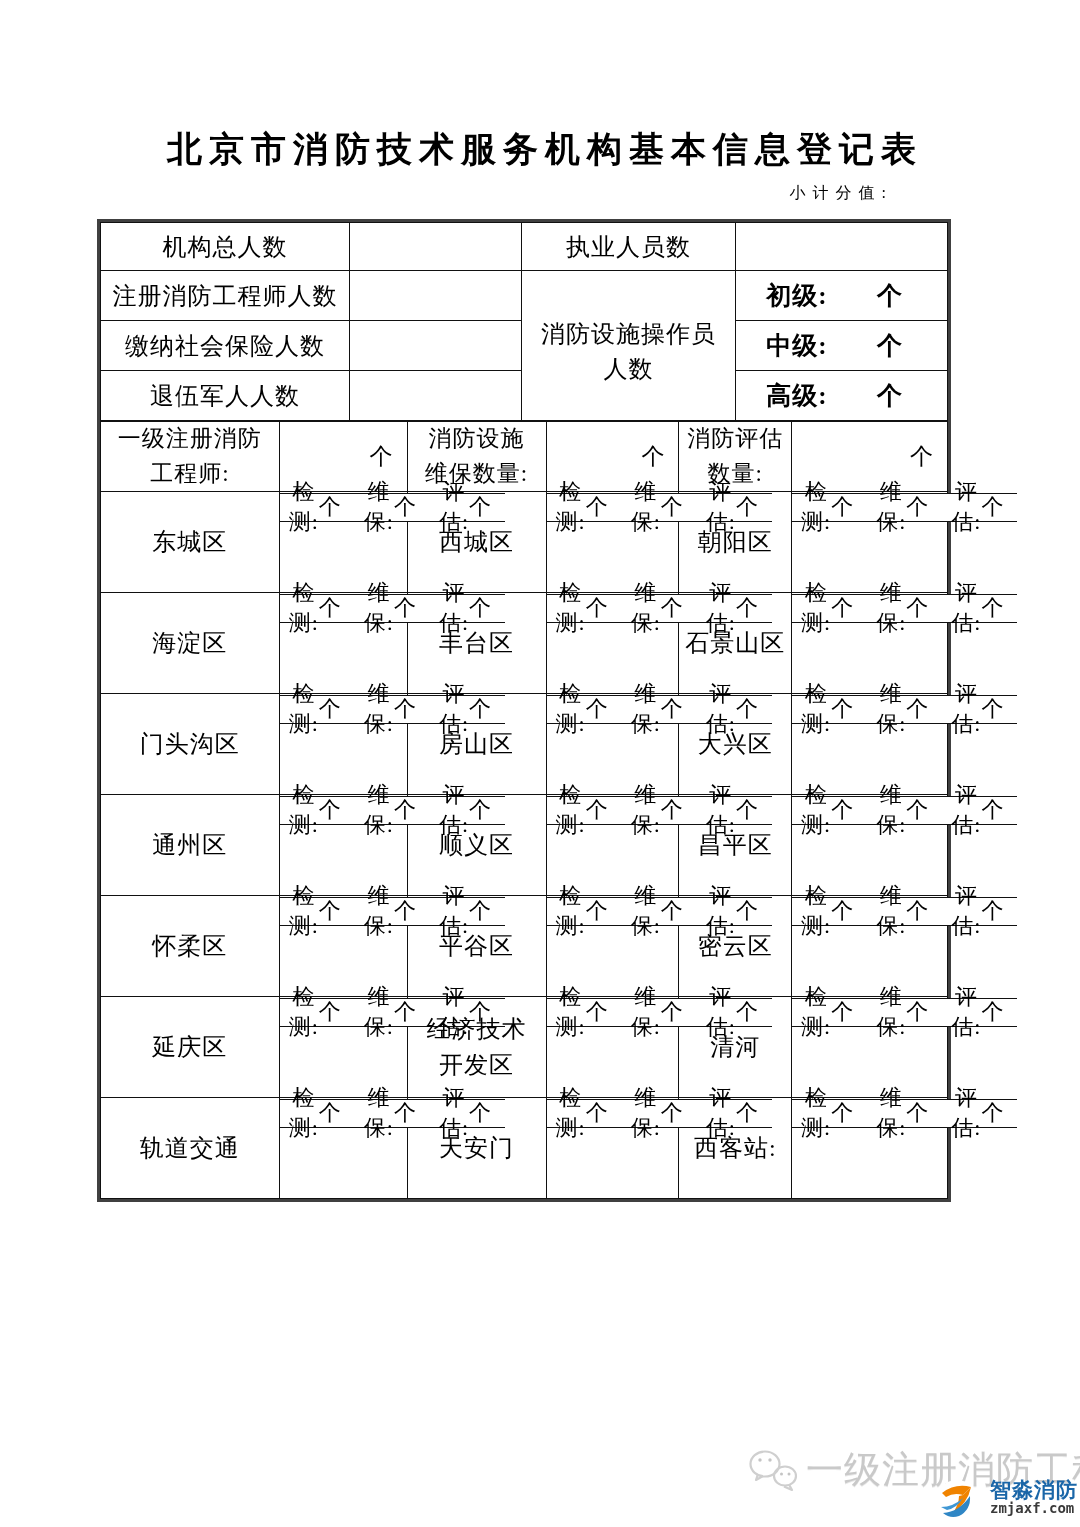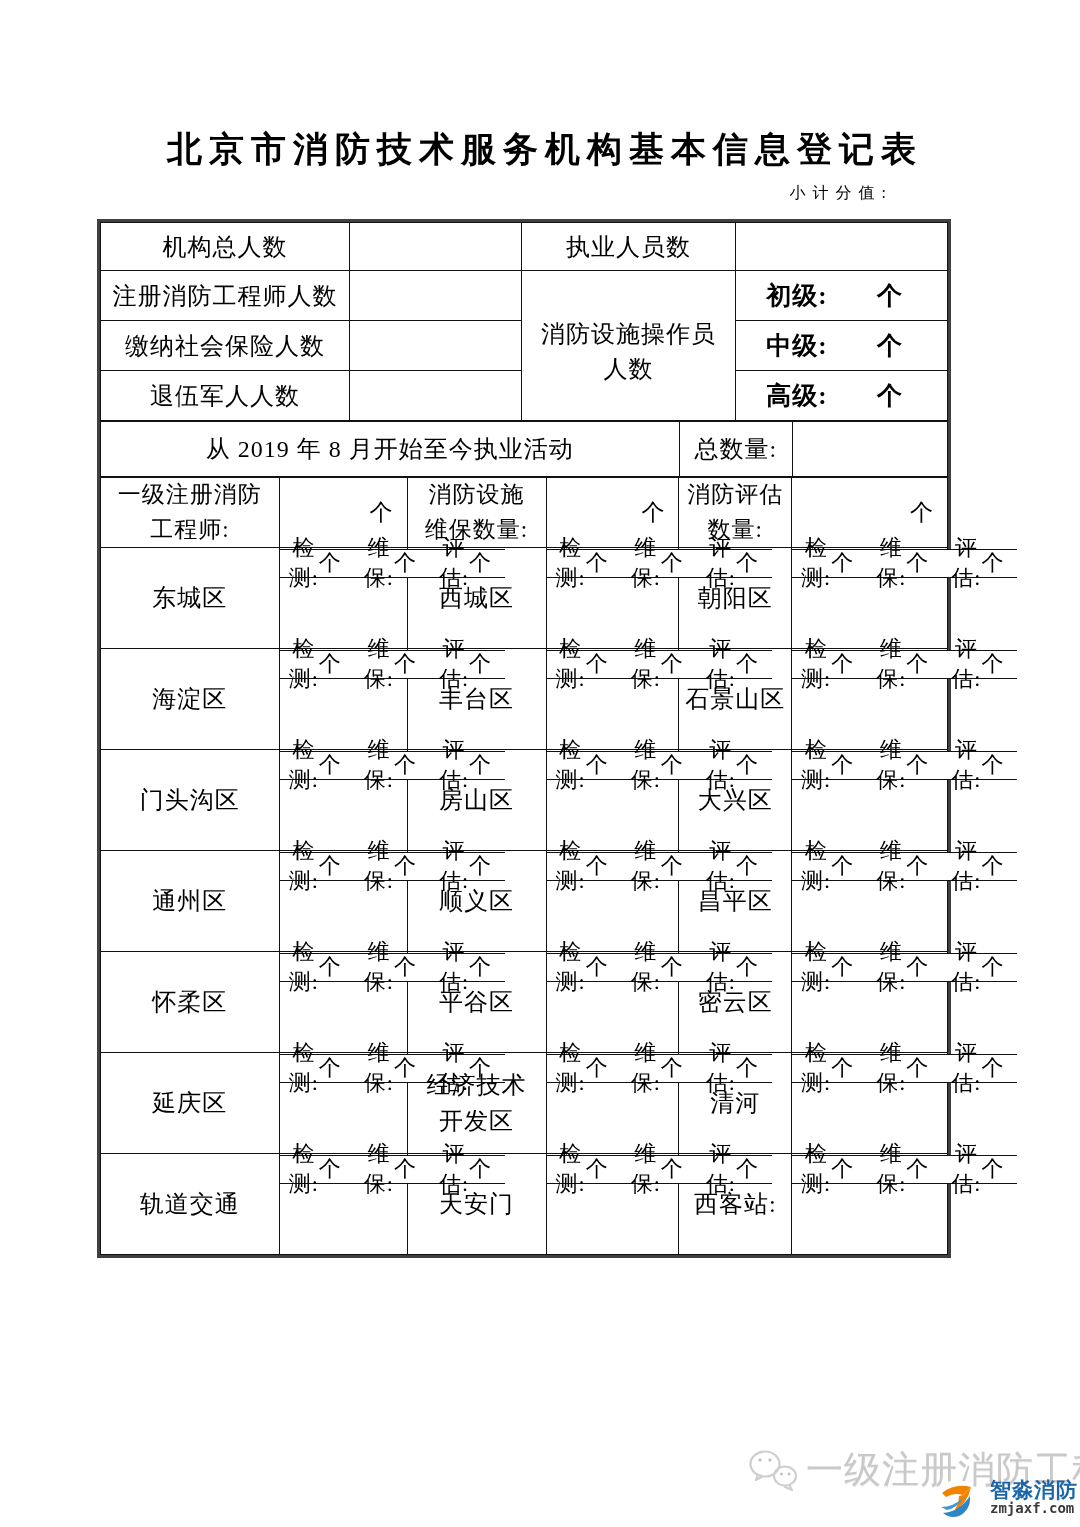--- a/index.html
+++ b/index.html
@@ -143,34 +143,20 @@
       <td>
         <div class="cellflex">
           <span>高级:</span>
           <span>个</span>
         </div>
       </td>
     </tr>
   </tbody>
     </table>
 
-  <table class="t2">
-    <colgroup>
-        <col style="width:68.3%">
-        <col style="width:13.4%">
-        <col style="width:18.3%">
-      </colgroup>
-    <tbody>
-        <tr>
-      <td>从 2019 年 8 月开始至今执业活动</td>
-      <td>总数量:</td>
-      <td></td>
-    </tr>
-  </tbody>
-    </table>
 
   <table class="t3">
     <colgroup>
         <col style="width:21.1%">
         <col style="width:15.1%">
         <col style="width:16.4%">
         <col style="width:15.7%">
         <col style="width:13.3%">
         <col style="width:18.4%">
       </colgroup>

